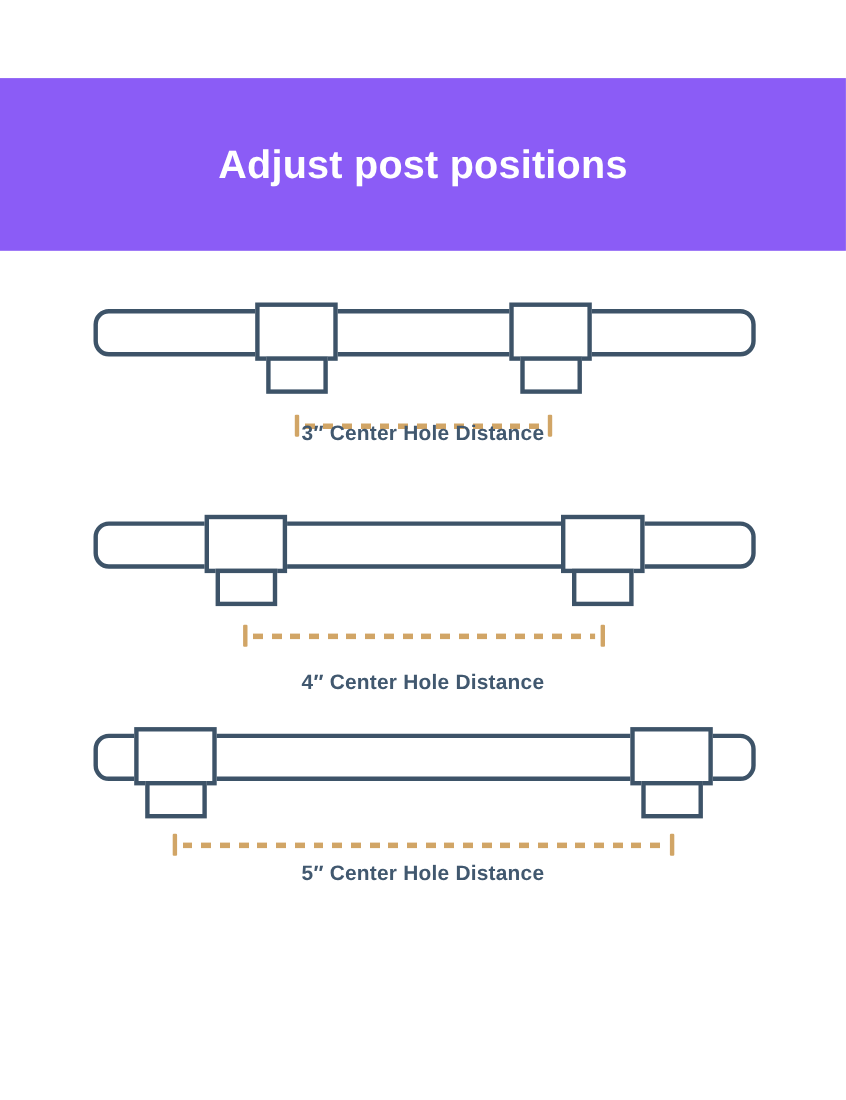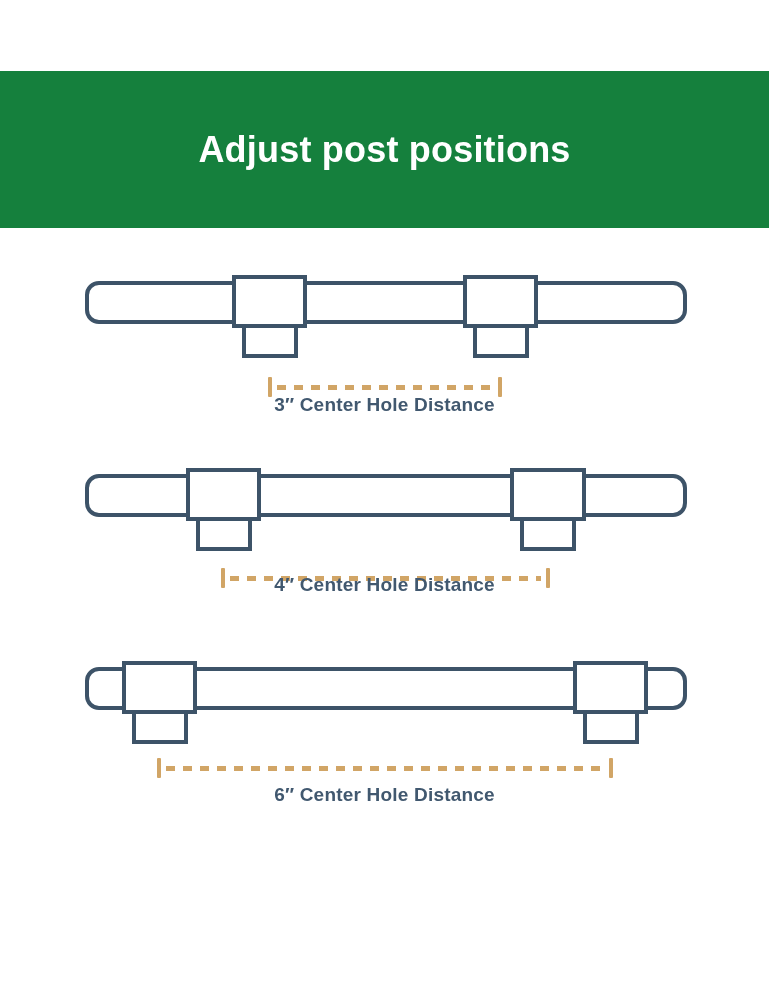--- a/index.html
+++ b/index.html
@@ -14,21 +14,21 @@
     height: 1000px;
     background: #ffffff;
     overflow: hidden;
   }
   .banner {
     position: absolute;
     left: 0;
     top: 71px;
     width: 769px;
     height: 157px;
-    background: #15803d;
+    background: #8b5cf6;
     display: flex;
     flex-direction: column;
     align-items: center;
     justify-content: center;
     text-align: center;
   }
   .banner .title-line {
     color: #ffffff;
     font-size: 36px;
     font-weight: bold;
@@ -90,44 +90,44 @@
     <div class="bar" style="left:85px;  top:281px; width:602px; height:43px;"></div>
     <div class="post" style="left:232px; top:275px; width:75px; height:53px;"></div>
     <div class="post" style="left:242px; top:324px; width:56px; height:34px;"></div>
     <div class="post" style="left:463px; top:275px; width:75px; height:53px;"></div>
     <div class="post" style="left:473px; top:324px; width:56px; height:34px;"></div>
     <div class="measure" style="left:268px; top:377px; width:234px;">
       <div class="tick"></div>
       <div class="dashes"></div>
       <div class="tick"></div>
     </div>
-    <div class="measure-label" style="top:394px;">3″ Center Hole Distance</div>
+    <div class="measure-label" style="top:384px;">3″ Center Hole Distance</div>
   </div>
 
   <div>
     <div class="bar" style="left:85px;  top:474px; width:602px; height:43px;"></div>
     <div class="post" style="left:186px; top:468px; width:75px; height:53px;"></div>
     <div class="post" style="left:196px; top:517px; width:56px; height:34px;"></div>
     <div class="post" style="left:510px; top:468px; width:76px; height:53px;"></div>
     <div class="post" style="left:520px; top:517px; width:56px; height:34px;"></div>
     <div class="measure" style="left:221px; top:568px; width:329px;">
       <div class="tick"></div>
       <div class="dashes"></div>
       <div class="tick"></div>
     </div>
-    <div class="measure-label" style="top:574px;">4″ Center Hole Distance</div>
+    <div class="measure-label" style="top:610px;">4″ Center Hole Distance</div>
   </div>
 
   <div>
     <div class="bar" style="left:85px;  top:667px; width:602px; height:43px;"></div>
     <div class="post" style="left:122px; top:661px; width:75px; height:53px;"></div>
     <div class="post" style="left:132px; top:710px; width:56px; height:34px;"></div>
     <div class="post" style="left:573px; top:661px; width:75px; height:53px;"></div>
     <div class="post" style="left:583px; top:710px; width:56px; height:34px;"></div>
     <div class="measure" style="left:157px; top:758px; width:456px;">
       <div class="tick"></div>
       <div class="dashes"></div>
       <div class="tick"></div>
     </div>
-    <div class="measure-label" style="top:784px;">6″ Center Hole Distance</div>
+    <div class="measure-label" style="top:784px;">5″ Center Hole Distance</div>
   </div>
 
 </div>
 
 </body></html>

